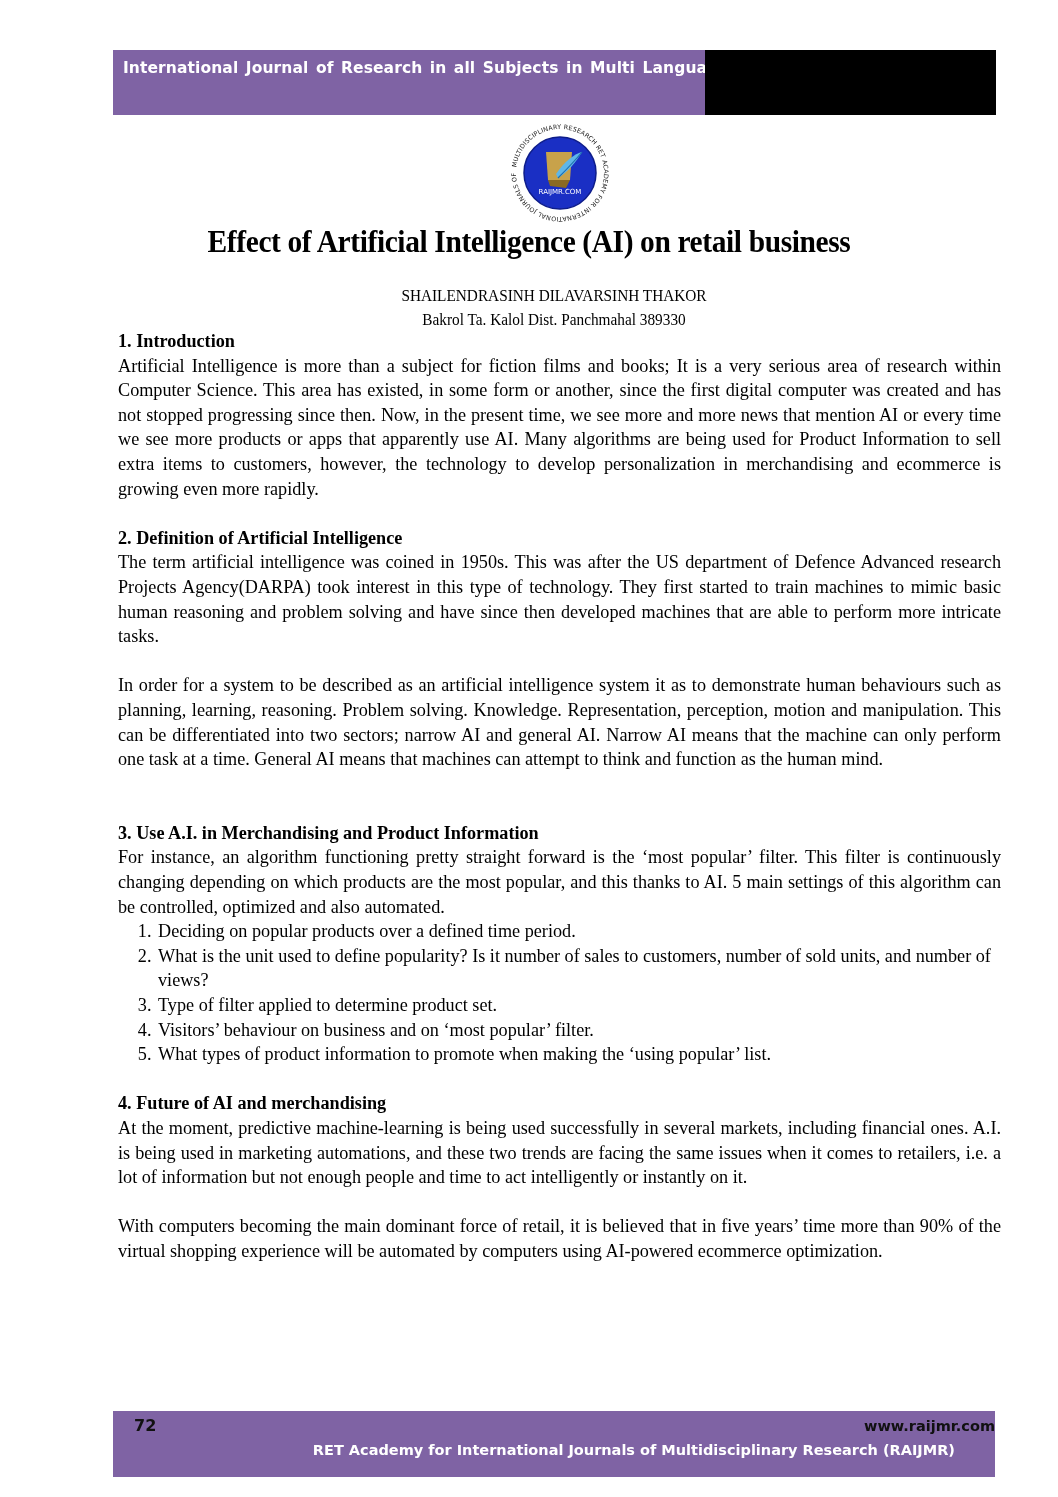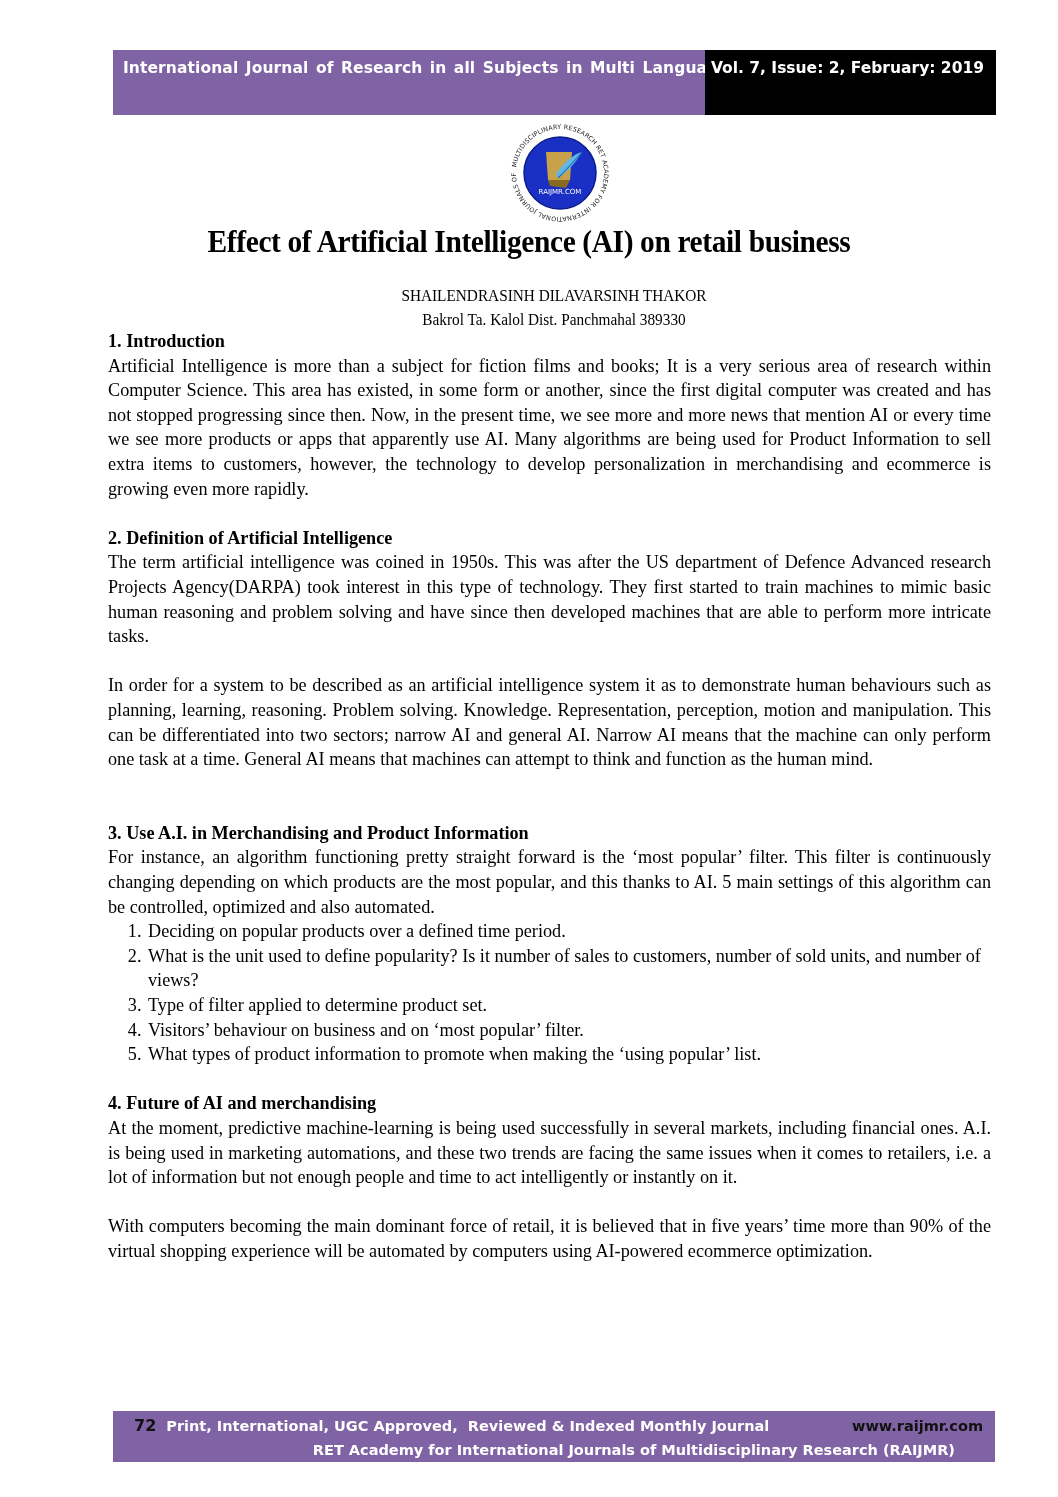--- a/index.html
+++ b/index.html
@@ -33,55 +33,54 @@
     font-size: 31px; letter-spacing: -0.4px; color: #000;
     transform: scaleX(0.95); transform-origin: center;
   }
   .author {
     position: absolute; left: 0; width: 1108px; top: 284px;
     text-align: center; font-family: "Liberation Serif", serif; font-size: 17px; color: #000;
     line-height: 24px; transform: scaleX(0.9); transform-origin: center;
   }
 
   .content {
-    position: absolute; left: 108px; top: 329px; width: 883px;
+    position: absolute; left: 118px; top: 329px; width: 883px;
     font-family: "Liberation Serif", serif; font-size: 18.2px; line-height: 24.6px; color: #000;
   }
   .content h2 {
     margin: 0; font-size: 18.2px; font-weight: bold; line-height: 24.6px;
   }
   .content p {
     margin: 0; text-align: justify;
   }
   .gap { height: 24.6px; }
   ol.list {
     margin: 0; padding-left: 38px;
   }
   ol.list li { padding-left: 2px; text-align: left; }
 
   .footer {
-    position: absolute; left: 113px; top: 1411px; width: 882px; height: 51px;
+    position: absolute; left: 113px; top: 1411px; width: 882px; height: 66px;
     background: #7f63a4; font-family: "DejaVu Sans", sans-serif; font-weight: bold;
     font-size: 14.5px; line-height: 24px; box-sizing: border-box; padding-top: 3px;
   }
   .footer .row1 { display: flex; align-items: baseline; white-space: nowrap; padding-left: 21px; }
   .footer .pagenum { color: #111111; font-size: 16px; margin-right: 10px; }
   .footer .f-text { color: #ffffff; }
-  .footer .site { color: #111111; margin-left: auto; padding-right: 12px; }
+  .footer .site { color: #111111; margin-left: auto; padding-right: 0; }
   .footer .row2 { color: #ffffff; text-align: right; white-space: nowrap; padding-right: 40px; }
 </style>
 </head>
 <body>
 
 <div class="header">
   <div class="header-left">
     <span class="header-line line1">International Journal of Research in all Subjects in Multi Languages</span>
   </div>
   <div class="header-right">
-    <span class="header-line">Vol. 7, Issue: 2, February: 2019</span>
   </div>
 </div>
 
 <div class="logo">
   <svg width="108" height="102" viewBox="0 0 108 102">
     <defs>
       <path id="ringPath" d="M 54 51 m -44 0 a 44 44 0 1 1 88 0 a 44 44 0 1 1 -88 0"></path>
     </defs>
     <circle cx="54" cy="51" r="36" fill="#1a2fc4"></circle>
     <circle cx="54" cy="51" r="36" fill="none" stroke="#0d1c8a" stroke-width="1.5"></circle>
@@ -128,17 +127,16 @@
 
   <h2>4. Future of AI and merchandising</h2>
   <p>At the moment, predictive machine-learning is being used successfully in several markets, including financial ones. A.I. is being used in marketing automations, and these two trends are facing the same issues when it comes to retailers, i.e. a lot of information but not enough people and time to act intelligently or instantly on it.</p>
   <div class="gap"></div>
   <p>With computers becoming the main dominant force of retail, it is believed that in five years’ time more than 90% of the virtual shopping experience will be automated by computers using AI-powered ecommerce optimization.</p>
 </div>
 
 <div class="footer">
   <div class="row1">
     <span class="pagenum">72</span>
-    <span class="f-text" style="white-space:pre">Print, International, UGC Approved,  Reviewed &amp; Indexed Monthly Journal</span>
     <span class="site">www.raijmr.com</span>
   </div>
   <div class="row2">RET Academy for International Journals of Multidisciplinary Research (RAIJMR)</div>
 </div>
 
 </body></html>

